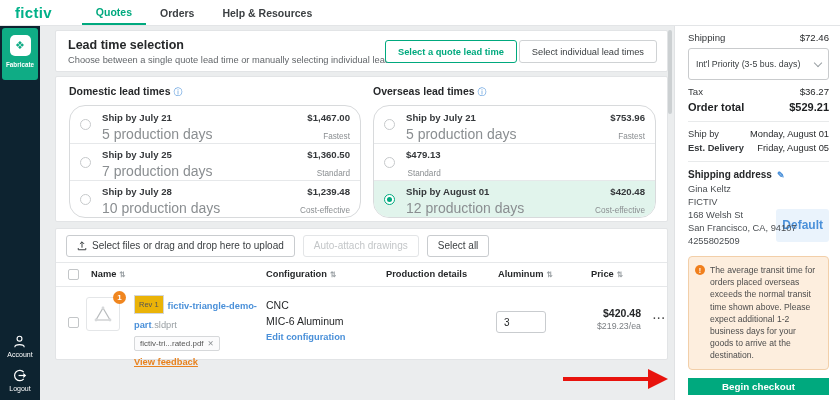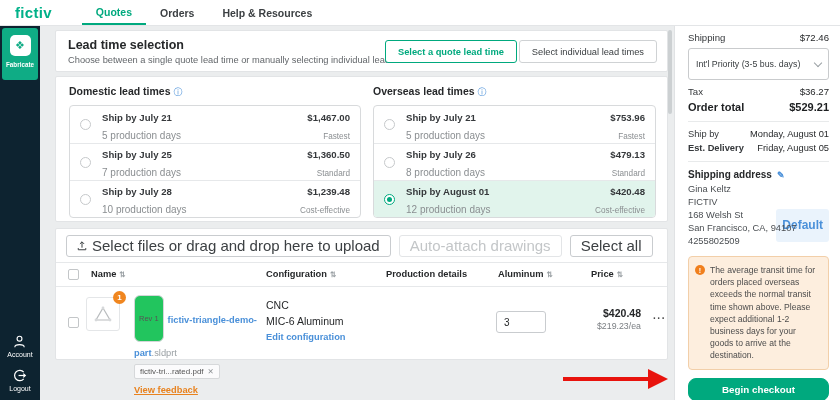--- a/index.html
+++ b/index.html
@@ -30,47 +30,47 @@
   .mode-btns { position:absolute; right:10px; top:9px; display:flex; }
   .mode-btn { height:23px; padding:0 12px; font-size:9.3px; display:flex; align-items:center; border:1px solid #cfd2d4; background:#fff; color:#3c4043; border-radius:3px; cursor:pointer; }
   .mode-btn.active { border:1px solid #00a97e; color:#00a97e; font-weight:bold; margin-right:2px; z-index:1; }
 
   .card2 { left:15px; top:50px; width:613px; height:146px; padding:8px 13px; }
   .lt-col { position:absolute; top:8px; }
   .lt-col.dom { left:13px; width:292px; }
   .lt-col.ovs { left:317px; width:283px; }
   .lt-title { font-size:10.5px; font-weight:bold; color:#26282a; margin-bottom:6px; }
   .info-ico { color:#4a90d9; font-size:9px; font-weight:normal; margin-left:3px; }
-  .lt-box { border:1px solid #d8dadc; border-radius:4px; overflow:hidden; background:#fff; }
+  .lt-box { border:1px solid #d8dadc; border-radius:16px; overflow:hidden; background:#fff; }
   .lt-row { height:37px; display:flex; align-items:center; padding:0 10px; cursor:pointer; }
   .lt-row + .lt-row { border-top:1px solid #e6e8ea; }
   .lt-row.selected { background:#e1f4ec; }
   .radio { width:11px; height:11px; border:1px solid #c6c9cb; border-radius:50%; background:#fff; flex:0 0 auto; margin-right:11px; position:relative; }
   .lt-row.selected .radio { border-color:#00a97e; }
   .lt-row.selected .radio::after { content:""; position:absolute; left:2px; top:2px; width:5px; height:5px; border-radius:50%; background:#00a97e; }
   .lt-main { flex:1; }
   .lt-ship { font-size:9.6px; font-weight:bold; color:#35383b; }
-  .lt-days { font-size:10px; color:#8a8e91; margin-top:1px; }
+  .lt-days { font-size:14px; color:#8a8e91; margin-top:1px; }
   .lt-right { text-align:right; }
   .lt-price { font-size:9.6px; font-weight:bold; color:#35383b; }
   .lt-tier { font-size:8.2px; color:#8a8e91; margin-top:1px; }
 
   .card3 { left:15px; top:202px; width:613px; height:132px; }
   .toolbar { height:34px; display:flex; align-items:center; gap:8px; padding:0 10px; border-bottom:1px solid #e6e8ea; }
-  .tbtn { height:22px; padding:0 10px; display:flex; align-items:center; gap:5px; font-size:15px; color:#3c4043; background:#fff; border:1px solid #c9cccf; border-radius:3px; cursor:pointer; white-space:nowrap; }
+  .tbtn { height:22px; padding:0 10px; display:flex; align-items:center; gap:5px; font-size:10px; color:#3c4043; background:#fff; border:1px solid #c9cccf; border-radius:3px; cursor:pointer; white-space:nowrap; }
   .tbtn.disabled { color:#c3c6c8; border-color:#e3e5e7; cursor:default; }
   .thead { height:24px; position:relative; border-bottom:1px solid #e6e8ea; font-size:9.3px; font-weight:bold; color:#26282a; }
   .th { position:absolute; top:6px; white-space:nowrap; cursor:pointer; }
   .sort { font-size:7.5px; color:#9aa0a4; margin-left:3px; }
   .checkbox { width:11px; height:11px; border:1px solid #c3c6c8; border-radius:2px; background:#fff; display:inline-block; cursor:pointer; }
   .trow { position:relative; height:72px; }
   .thumb { position:absolute; left:30px; top:10px; width:34px; height:34px; border:1px solid #e4e6e8; border-radius:3px; display:flex; align-items:center; justify-content:center; }
   .badge { position:absolute; left:57px; top:4px; width:13px; height:13px; border-radius:50%; background:#f0861f; color:#fff; font-size:8px; font-weight:bold; display:flex; align-items:center; justify-content:center; }
   .nameblock { position:absolute; left:78px; top:8px; width:128px; }
-  .revchip { display:inline-block; font-size:7.5px; color:#555; border:1px solid #d4d6d8; border-radius:6px; padding:18px 4px; background:#22c55e; margin-right:4px; vertical-align:2px; }
+  .revchip { display:inline-block; font-size:7.5px; color:#555; border:1px solid #d4d6d8; border-radius:0; padding:4px 4px; background:#eab308; margin-right:4px; vertical-align:2px; }
   .fname { font-size:9.3px; font-weight:bold; color:#4a90d9; line-height:12px; }
   .fext { color:#9aa0a4; font-weight:normal; }
   .filechip { display:inline-flex; align-items:flex-end; gap:4px; margin-top:4px; font-size:8px; color:#555; border:1px solid #d6d8da; border-radius:2px; padding:2px 5px; background:#fbfbfc; cursor:pointer; }
   .chip-x { color:#8a8e91; font-size:7.5px; cursor:pointer; }
   .feedback { display:inline-block; margin-top:5px; font-size:9.3px; font-weight:bold; color:#e8821e; text-decoration:underline; cursor:pointer; }
   .configblock { position:absolute; left:210px; top:10px; }
   .cfg-line { font-size:10.5px; color:#26282a; line-height:16px; }
   .editcfg { font-size:9.3px; font-weight:bold; color:#4a90d9; margin-top:3px; cursor:pointer; }
   .qtyinput { position:absolute; left:440px; top:24px; width:50px; height:22px; border:1px solid #c9cccf; border-radius:3px; font-size:10px; padding-left:7px; font-family:"Liberation Sans",sans-serif; color:#26282a; }
   .priceblock { position:absolute; left:495px; top:20px; width:90px; text-align:right; }
@@ -91,21 +91,21 @@
   .divider { border:none; border-top:1px solid #e8eaeb; margin:8px 0 7px; }
   .small-row { font-size:9.3px; }
   .semib { font-weight:bold; }
   .addr-title { font-size:10px; font-weight:bold; color:#26282a; display:flex; align-items:flex-end; gap:5px; }
   .pencil { color:#4a90d9; font-size:9px; cursor:pointer; }
   .addr-line { font-size:9.3px; color:#4a4e52; line-height:13px; position:relative; }
   .def-badge { position:absolute; right:0; top:0; background:#eaf3fc; color:#4a90d9; font-size:12px; font-weight:bold; border-radius:3px; padding:10px 6px; }
   .warnbox { margin-top:8px; background:#fdeede; border:1px solid #f2cfa9; border-radius:4px; padding:7px 7px 7px 21px; position:relative; }
   .warn-ico { position:absolute; left:6px; top:8px; width:10px; height:10px; border-radius:50%; background:#f07f1d; color:#fff; font-size:7px; font-weight:bold; display:flex; align-items:center; justify-content:center; }
   .warn-text { font-size:8.6px; line-height:12.2px; color:#4d4d4d; }
-  .btn { width:100%; height:23px; border-radius:8px; font-size:9.8px; display:flex; align-items:center; justify-content:center; gap:6px; cursor:pointer; font-family:"Liberation Sans",sans-serif; }
+  .btn { width:100%; height:17px; border-radius:0; font-size:9.8px; display:flex; align-items:center; justify-content:center; gap:6px; cursor:pointer; font-family:"Liberation Sans",sans-serif; }
   .btn-primary { background:#00a97e; border:1px solid #00a97e; color:#fff; font-weight:bold; margin-top:8px; }
   .btn-secondary { background:#fff; border:1px solid #c9cbcd; color:#3c4043; margin-top:6px; }
 
   
   .anno-arrow { position:absolute; left:563px; top:377px; width:86px; height:4px; background:#e8130d; z-index:9; }
   .anno-head { position:absolute; left:648px; top:369px; width:0; height:0; border-top:10px solid transparent; border-bottom:10px solid transparent; border-left:20px solid #e8130d; z-index:9; }
 
   svg { display:block; }
 </style>
 </head>
@@ -186,21 +186,20 @@
         <span>Overseas lead times</span><span class="info-ico">ⓘ</span>
       </div>
       <div class="lt-box">
         <div class="lt-row">
           <span class="radio"></span>
           <span class="lt-main"><span class="lt-ship">Ship by July 21</span><br><span class="lt-days">5 production days</span></span>
           <span class="lt-right"><span class="lt-price">$753.96</span><br><span class="lt-tier">Fastest</span></span>
         </div>
         <div class="lt-row">
           <span class="radio"></span>
-          <span class="lt-main"><span class="lt-ship">Ship by July 26</span><br><span class="lt-days">8 production days</span></span>
           <span class="lt-right"><span class="lt-price">$479.13</span><br><span class="lt-tier">Standard</span></span>
         </div>
         <div class="lt-row selected">
           <span class="radio"></span>
           <span class="lt-main"><span class="lt-ship">Ship by August 01</span><br><span class="lt-days">12 production days</span></span>
           <span class="lt-right"><span class="lt-price">$420.48</span><br><span class="lt-tier">Cost-effective</span></span>
         </div>
       </div>
     </div>
   </div>

